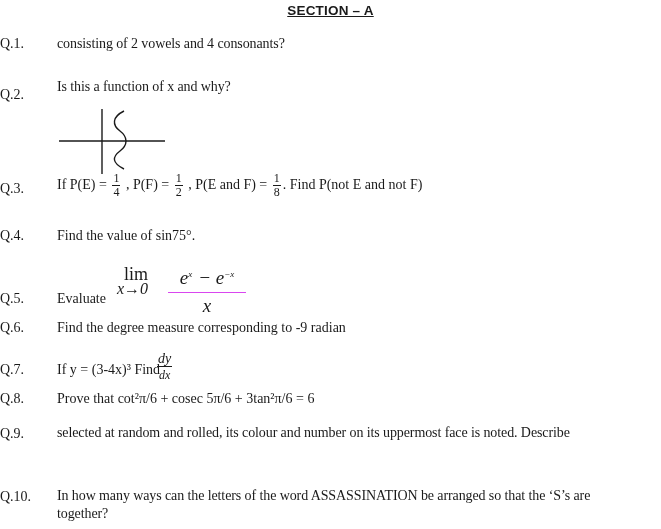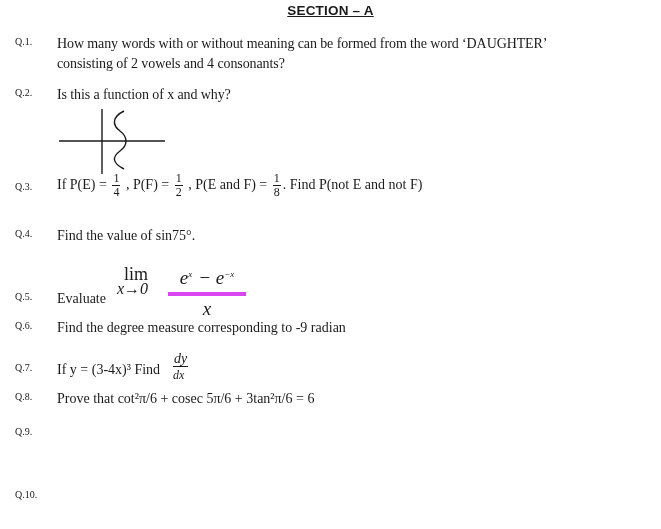--- a/index.html
+++ b/index.html
@@ -2,42 +2,41 @@
 <html><head>
 <meta charset="utf-8">
 <style>
   html, body { margin:0; padding:0; background:#ffffff; }
   body { width:661px; height:529px; position:relative; overflow:hidden;
          font-family: "DejaVu Serif", "Liberation Serif", serif; color:#1a1a1a; }
   .abs { position:absolute; white-space:nowrap; }
   .section-title { left:0; width:661px; top:3px; text-align:center; font-size:13.5px; font-weight:bold;
     font-family:"Liberation Sans Narrow","Liberation Sans", sans-serif; letter-spacing:0.2px; }
   .section-title span { text-decoration:underline; }
-  .qnum { left:15px; font-size:10px; font-family:"Liberation Serif", serif; }
+  .qnum { left:0; font-size:14px; font-family:"Liberation Serif", serif; }
   .qtext { left:57px; font-size:14px; font-family:"Liberation Serif", serif; line-height:20px; }
   .cond { font-family:"Liberation Serif", serif; font-size:14px; letter-spacing:-0.1px;}
   .frac { display:inline-block; vertical-align:middle; text-align:center; font-size:12px; line-height:13px; margin:0 2px; }
   .frac .num { display:block; border-bottom:1px solid #1a1a1a; padding:0 1px; }
   .frac .den { display:block; }
   .math-i { font-style:italic; font-family:"Liberation Serif", serif; }
   sup { font-size:9px; }
 </style>
 </head>
 <body>
 
 <div class="abs section-title"><span>SECTION – A</span></div>
 
 <div class="abs qnum" style="top:36px">Q.1.</div>
 <div class="abs qtext cond" style="top:34px">
-  <div>How many words with or without meaning can be formed from the word ‘DAUGHTER’</div>
   <div>consisting of 2 vowels and 4 consonants?</div>
 </div>
 
 <div class="abs qnum" style="top:87px">Q.2.</div>
-<div class="abs qtext cond" style="top:85px">Is this a function of x and why?</div>
+<div class="abs qtext cond" style="top:77px">Is this a function of x and why?</div>
 
 <svg class="abs" style="left:56px; top:105px" width="115" height="72">
   <line x1="3" y1="36" x2="109" y2="36" stroke="#1a1a1a" stroke-width="1.4"></line>
   <line x1="46" y1="4" x2="46" y2="69" stroke="#1a1a1a" stroke-width="1.4"></line>
   <path d="M68,6 C56,12 56,20 64,26 C72,32 72,40 64,46 C56,52 56,58 68,64" fill="none" stroke="#1a1a1a" stroke-width="1.4"></path>
 </svg>
 
 <div class="abs qnum" style="top:181px">Q.3.</div>
 <div class="abs qtext" style="top:172px; line-height:normal;">
   <span>If P(E) =</span>
@@ -51,41 +50,44 @@
 <div class="abs qnum" style="top:228px">Q.4.</div>
 <div class="abs qtext" style="top:226px">Find the value of sin75°.</div>
 
 <div class="abs qnum" style="top:291px">Q.5.</div>
 <div class="abs qtext" style="top:289px">Evaluate</div>
 <div class="abs" style="left:116px; top:264px; text-align:right; width:32px;">
   <div style="font-size:18px; font-family:'Liberation Serif',serif; line-height:20px;">lim</div>
   <div class="math-i" style="font-size:16px; line-height:10px;">x→0</div>
 </div>
 <div class="abs" style="left:168px; top:262px; width:78px; text-align:center;">
-  <div style="font-size:19px; line-height:24px; border-bottom:4px solid #d946ef; padding-bottom:2px;">
+  <div style="font-size:19px; line-height:24px; border-bottom:1px solid #d946ef; padding-bottom:2px;">
     <span class="math-i">e</span><sup class="math-i">x</sup>
     <span class="math-i">− e</span><sup class="math-i">−x</sup>
   </div>
   <div class="math-i" style="font-size:19px; line-height:26px;">x</div>
 </div>
 
 <div class="abs qnum" style="top:320px">Q.6.</div>
 <div class="abs qtext" style="top:318px">Find the degree measure corresponding to -9 radian</div>
 
 <div class="abs qnum" style="top:362px">Q.7.</div>
 <div class="abs qtext" style="top:360px">
   <span>If y = (3-4x)³  Find</span>
 </div>
-<div class="abs" style="left:173px; top:351px; ">
+<div class="abs" style="left:157px; top:351px; text-align:center;">
   <div class="math-i" style="font-size:14px; line-height:15px; border-bottom:1px solid #1a1a1a; padding:0 1px;">dy</div>
   <div class="math-i" style="font-size:12px; line-height:16px;">dx</div>
 </div>
 
 <div class="abs qnum" style="top:391px">Q.8.</div>
 <div class="abs qtext" style="top:389px">Prove that cot²π/6 + cosec 5π/6 + 3tan²π/6 = 6</div>
 
 <div class="abs qnum" style="top:426px">Q.9.</div>
 <div class="abs qtext cond" style="top:424px; line-height:18px;">
+  <div>selected at random and rolled, its colour and number on its uppermost face is noted. Describe</div>
 </div>
 
 <div class="abs qnum" style="top:489px">Q.10.</div>
 <div class="abs qtext cond" style="top:487px; line-height:18px;">
+  <div>In how many ways can the letters of the word ASSASSINATION be arranged so that the ‘S’s are</div>
+  <div>together?</div>
 </div>
 
 </body></html>

